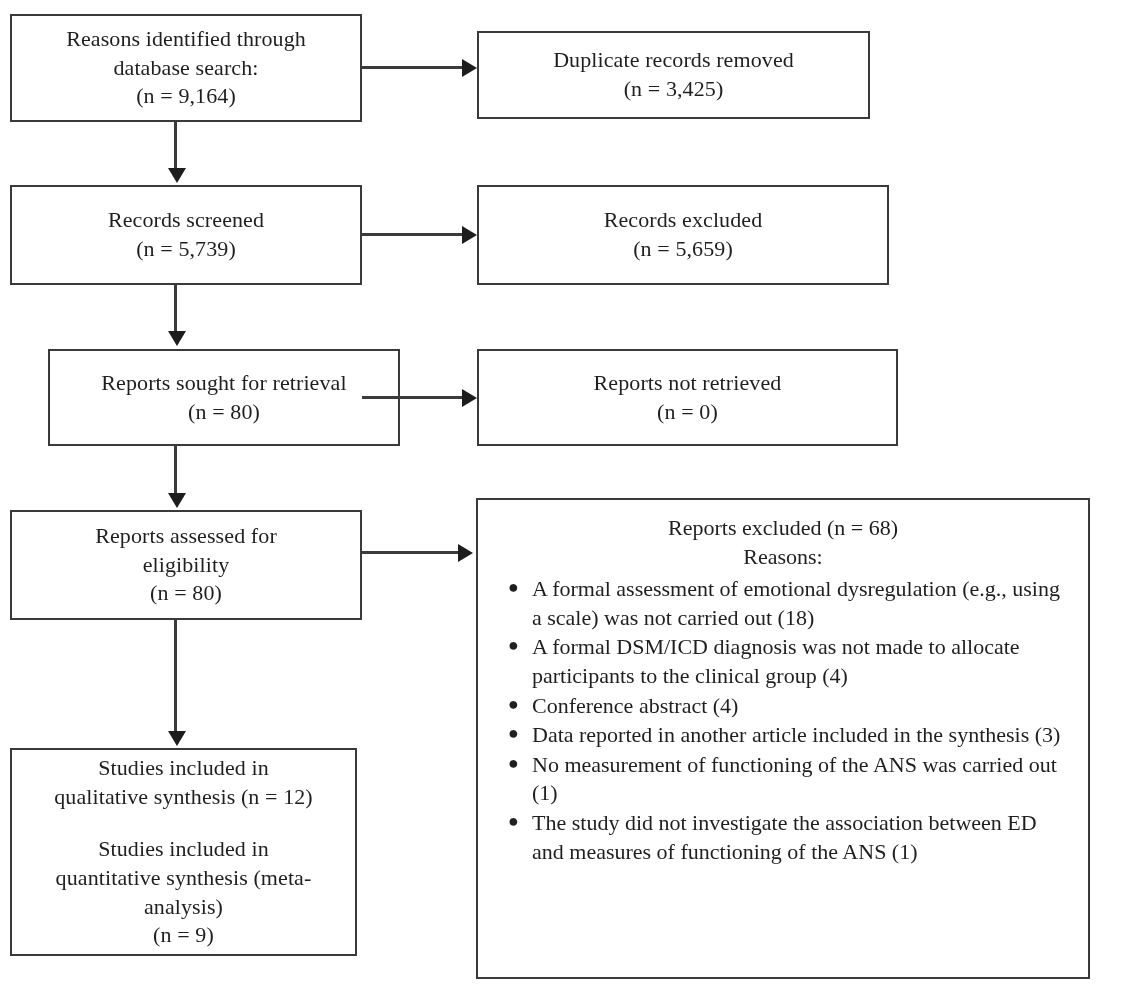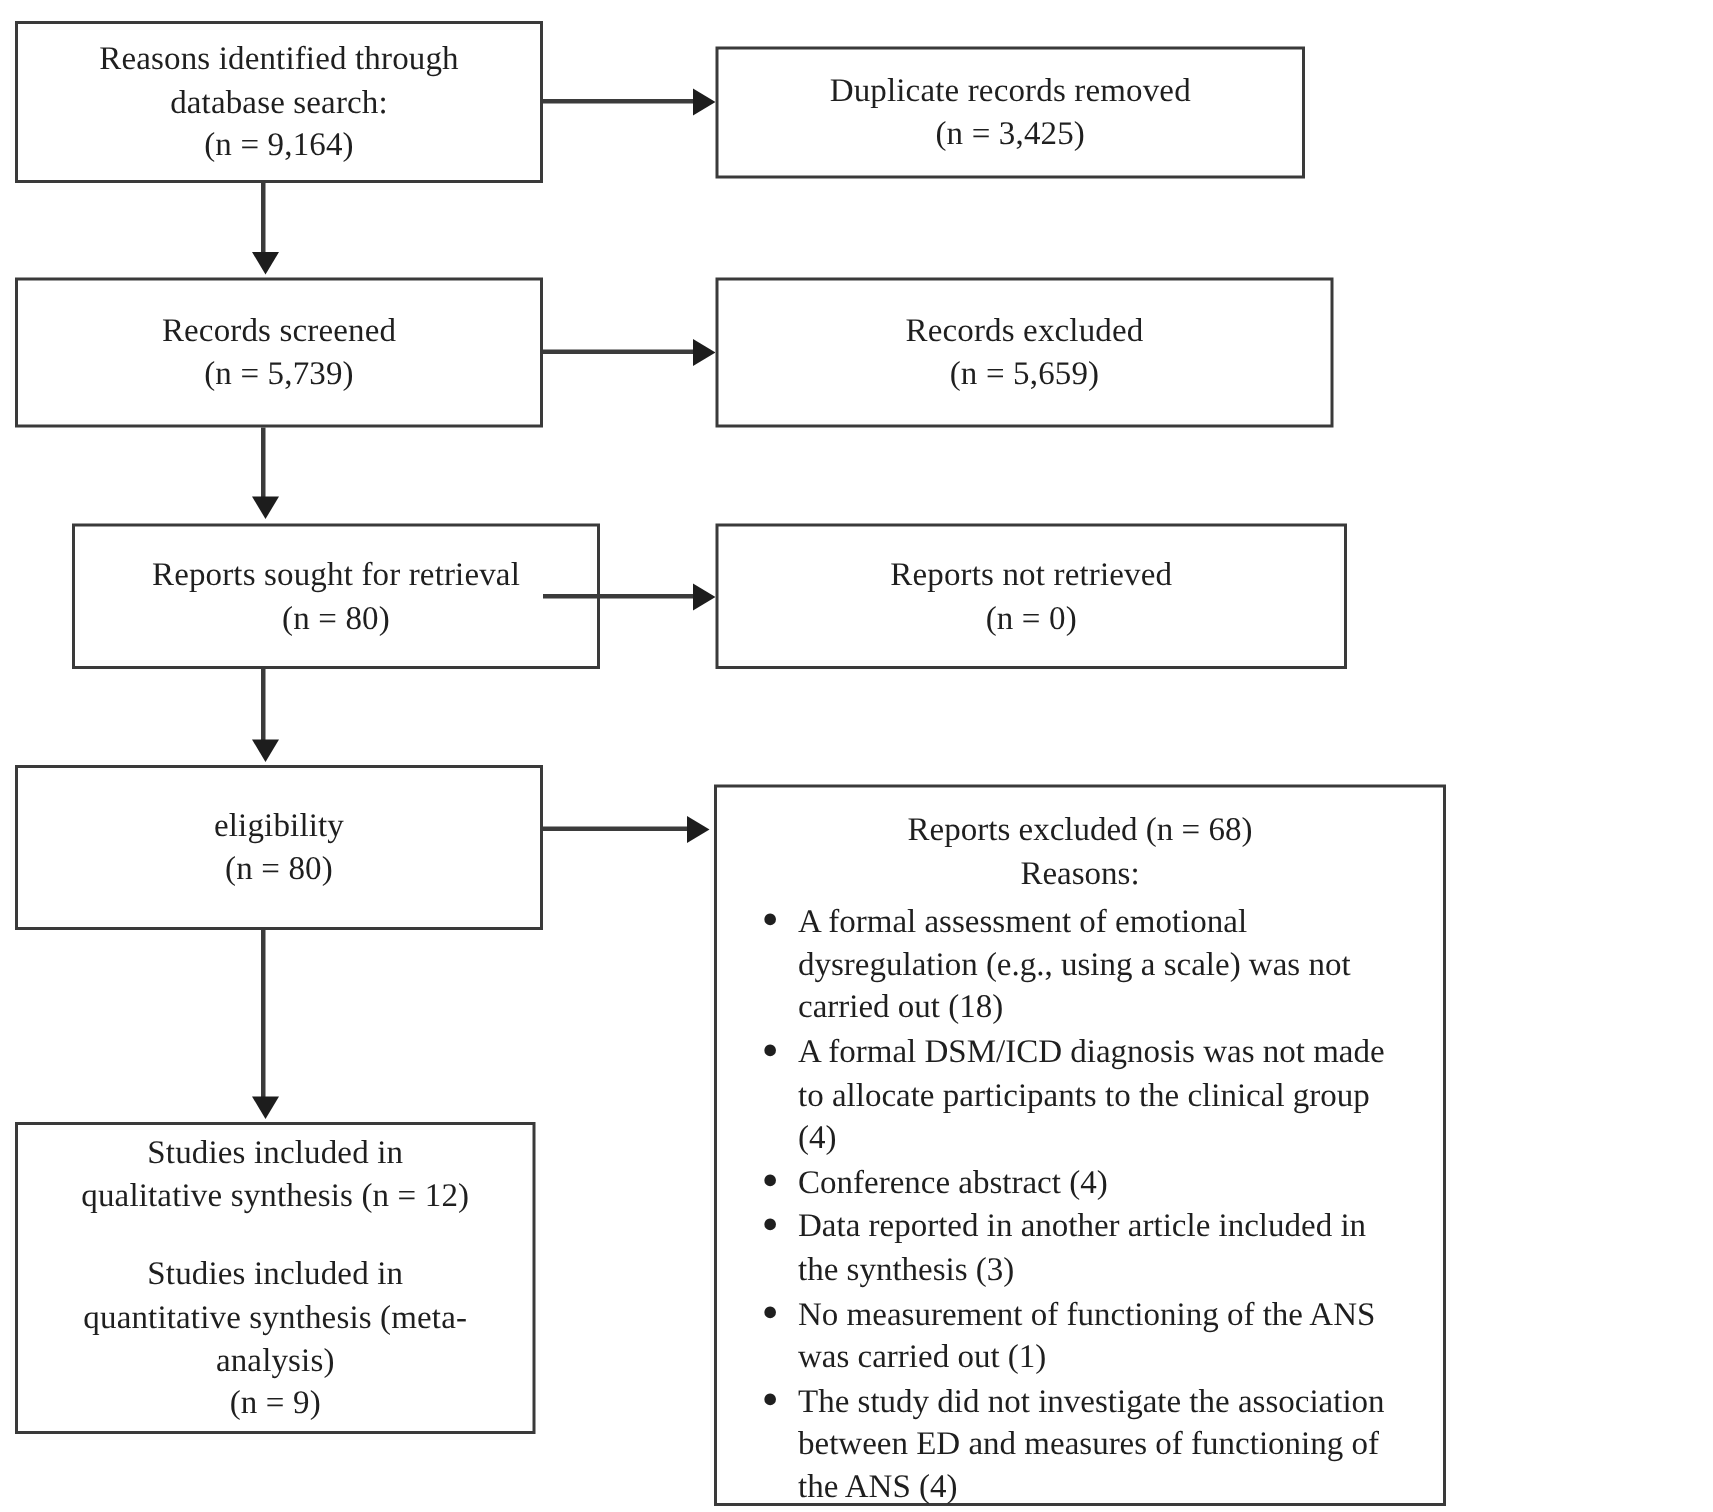--- a/index.html
+++ b/index.html
@@ -142,28 +142,29 @@
 
   <div class="flow-box" style="left:477px; top:349px; width:421px; height:97px;">
     <span class="line">Reports not retrieved</span>
     <span class="line">(n = 0)</span>
   </div>
 
   <div class="conn v" style="left:174px; top:446px; height:49px;"></div>
   <div class="arrow-down" style="left:168px; top:493px;"></div>
 
   <div class="flow-box" style="left:10px; top:510px; width:352px; height:110px;">
+    <span class="line">Reports assessed for</span>
     <span class="line">eligibility</span>
     <span class="line">(n = 80)</span>
   </div>
 
   <div class="conn h" style="left:362px; top:551px; width:100px;"></div>
   <div class="arrow-right" style="left:458px; top:544px;"></div>
 
-  <div class="reasons-box" style="left:476px; top:523px; width:488px; height:481px;">
+  <div class="reasons-box" style="left:476px; top:498px; width:614px; height:481px;">
     <span class="reasons-head">Reports excluded (n = 68)</span>
     <span class="reasons-head">Reasons:</span>
     <ul class="reasons-list">
       <li>
         <span class="bullet">●</span>
         <span>A formal assessment of emotional dysregulation (e.g., using a scale) was not carried out (18)</span>
       </li>
       <li>
         <span class="bullet">●</span>
         <span>A formal DSM/ICD diagnosis was not made to allocate participants to the clinical group (4)</span>
@@ -175,21 +176,21 @@
       <li>
         <span class="bullet">●</span>
         <span>Data reported in another article included in the synthesis (3)</span>
       </li>
       <li>
         <span class="bullet">●</span>
         <span>No measurement of functioning of the ANS was carried out (1)</span>
       </li>
       <li>
         <span class="bullet">●</span>
-        <span>The study did not investigate the association between ED and measures of functioning of the ANS (4)</span>
+        <span>The study did not investigate the association between ED and measures of functioning of the ANS (1)</span>
       </li>
     </ul>
   </div>
 
   <div class="conn v" style="left:174px; top:620px; height:113px;"></div>
   <div class="arrow-down" style="left:168px; top:731px;"></div>
 
   <div class="flow-box" style="left:10px; top:748px; width:347px; height:208px;">
     <span class="line">Studies included in</span>
     <span class="line">qualitative synthesis (n = 12)</span>

